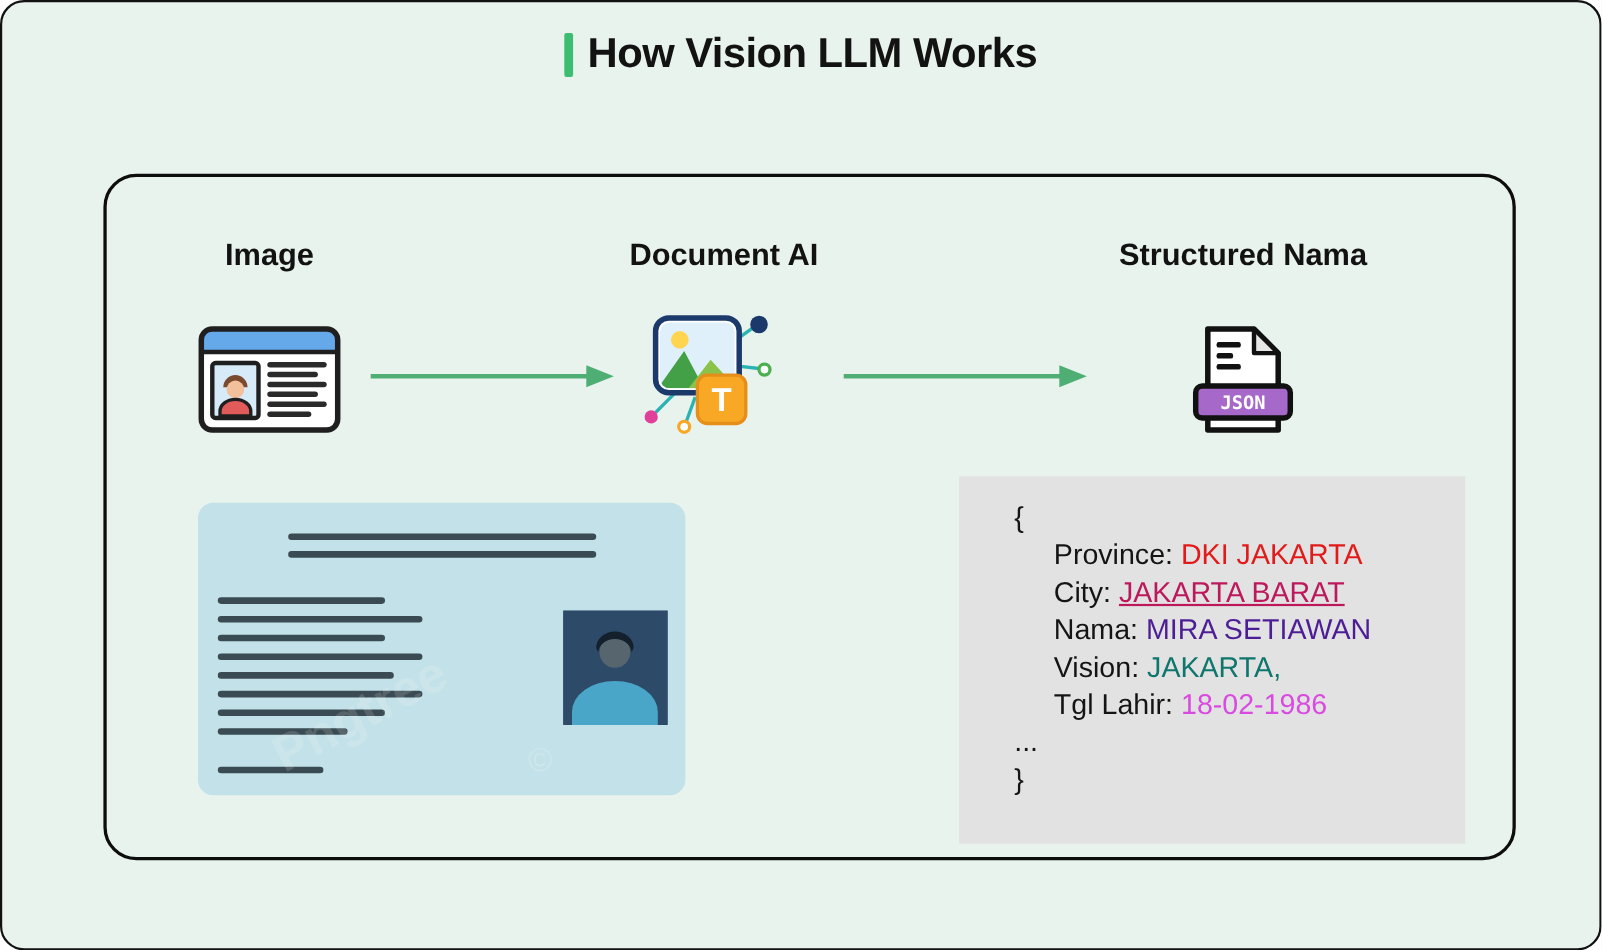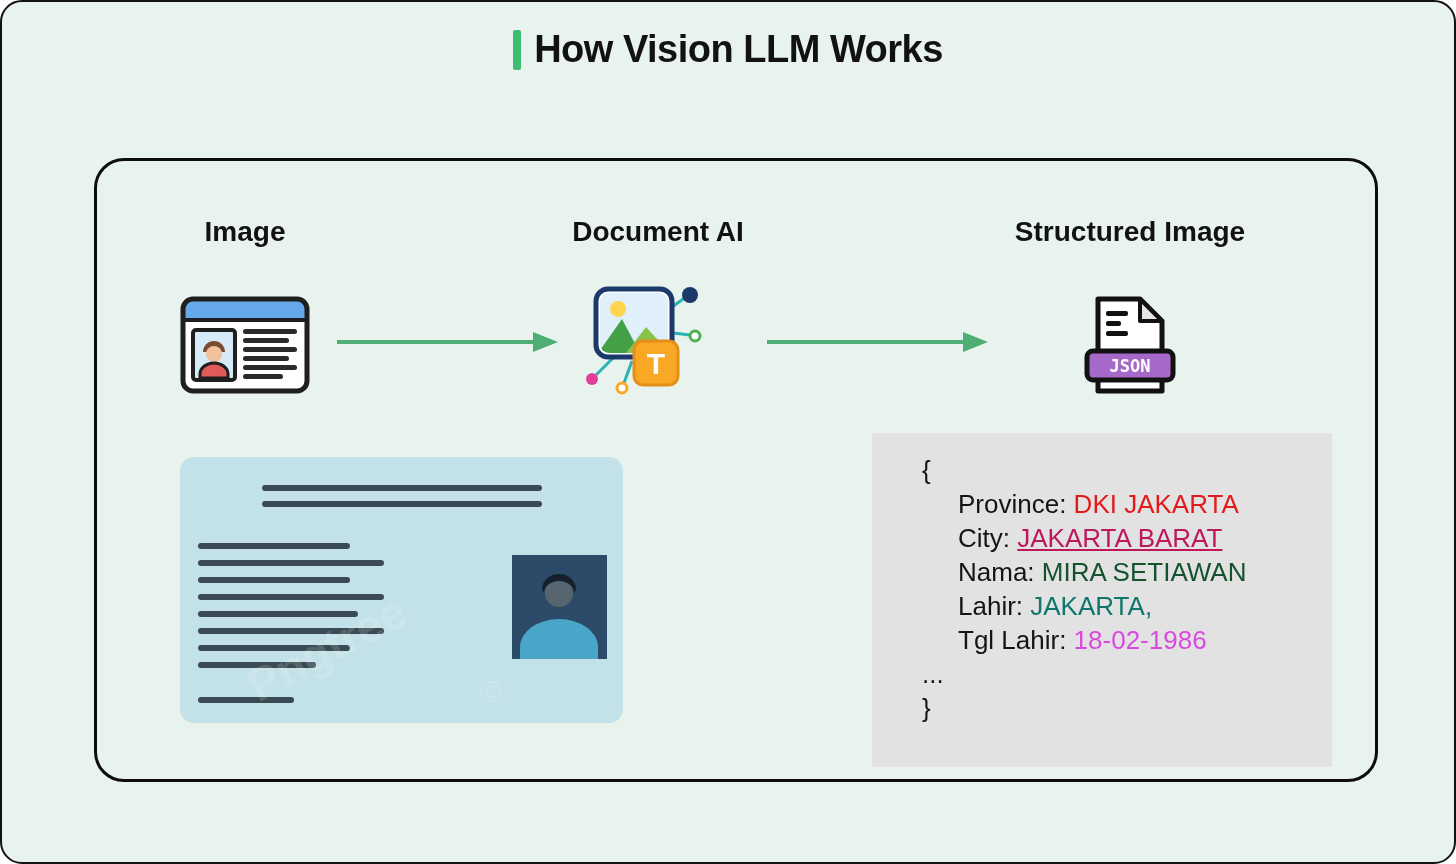--- a/index.html
+++ b/index.html
@@ -78,21 +78,21 @@
 
   <div class="title-row">
     <span class="title-accent"></span>
     <h1 class="page-title">How Vision LLM Works</h1>
   </div>
 
   <div class="panel"></div>
 
   <div class="col-header h-image">Image</div>
   <div class="col-header h-docai">Document AI</div>
-  <div class="col-header h-struct">Structured Image</div>
+  <div class="col-header h-struct">Structured Nama</div>
 
   <div class="icon icon-idcard">
     <svg width="132" height="102" viewBox="0 0 132 102">
       <rect x="4" y="5" width="124" height="92" rx="10" fill="#ffffff"></rect>
       <path d="M14 7 h104 a8 8 0 0 1 8 8 v11 H6 v-11 a8 8 0 0 1 8 -8 z" fill="#66a9ea"></path>
       <rect x="4" y="5" width="124" height="92" rx="10" fill="none" stroke="#1f1f1f" stroke-width="5"></rect>
       <line x1="5" y1="26" x2="127" y2="26" stroke="#1f1f1f" stroke-width="4"></line>
       <rect x="14" y="36" width="42" height="50" rx="3" fill="#d6eaf8" stroke="#1f1f1f" stroke-width="4"></rect>
       <path d="M24 58 a11 11 0 0 1 22 0 z" fill="#7a4a2e"></path>
       <circle cx="35" cy="60" r="8" fill="#f2c09a"></circle>
@@ -181,20 +181,20 @@
       </svg>
     </div>
     <div class="watermark">Pngtree</div>
     <div class="watermark-symbol">©</div>
   </div>
 
   <div class="code-block">
     <div class="code-row">{</div>
     <div class="code-row indent"><span>Province: </span><span class="val" style="color: rgb(227, 26, 26);">DKI JAKARTA</span></div>
     <div class="code-row indent"><span>City: </span><span class="val" style="color: #be185d; text-decoration: underline;">JAKARTA BARAT</span></div>
-    <div class="code-row indent"><span>Nama: </span><span class="val" style="color: #14532d; text-align: center;">MIRA SETIAWAN</span></div>
-    <div class="code-row indent"><span>Lahir: </span><span class="val" style="color: #0f766e;">JAKARTA,</span></div>
+    <div class="code-row indent"><span>Nama: </span><span class="val" style="color: #4c1d95; text-align: center;">MIRA SETIAWAN</span></div>
+    <div class="code-row indent"><span>Vision: </span><span class="val" style="color: #0f766e;">JAKARTA,</span></div>
     <div class="code-row indent"><span>Tgl Lahir: </span><span class="val" style="color: rgb(217, 74, 224); margin-top: 28px;">18-02-1986</span></div>
     <div class="code-row">...</div>
     <div class="code-row">}</div>
   </div>
 
 </div>
 
 </body></html>

